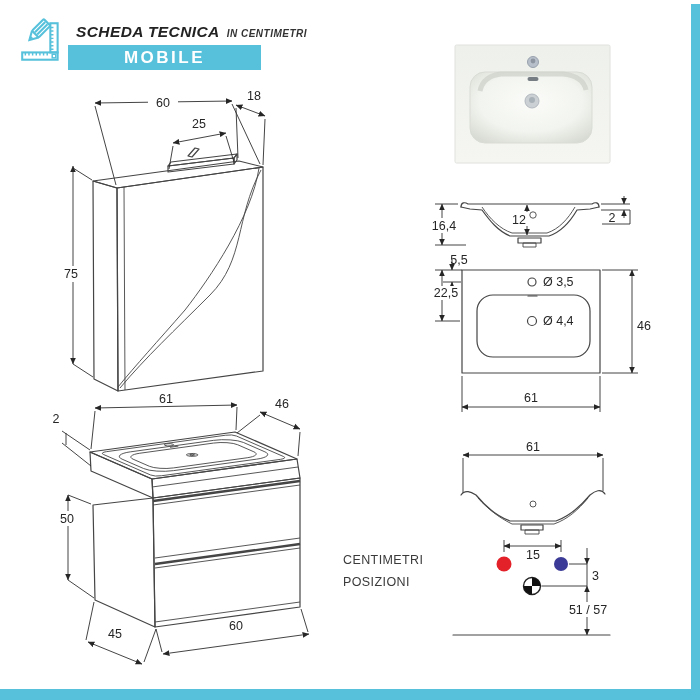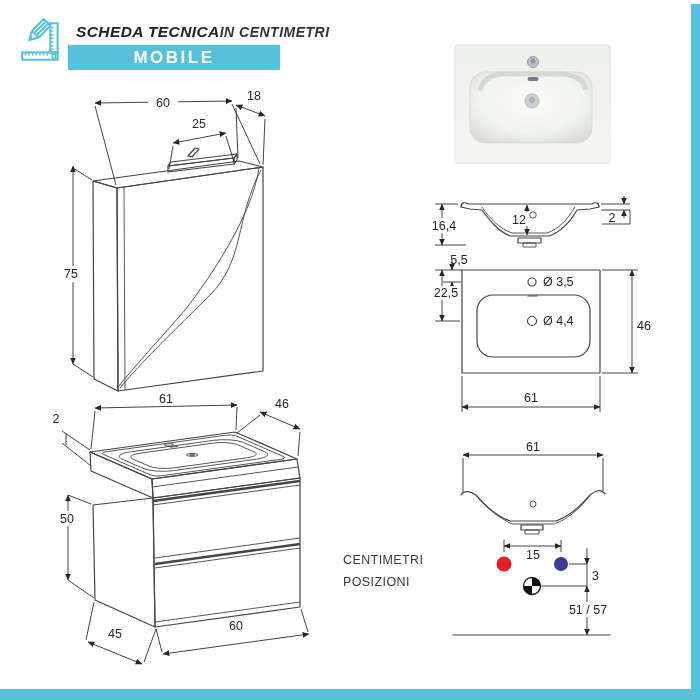--- a/index.html
+++ b/index.html
@@ -1,24 +1,24 @@
 <!DOCTYPE html>
 <html style="--accent: #57C1DB; --red: #E32128; --blue: #3B3A96; --line: #454545;"><head>
 <meta charset="utf-8">
 <style>
   html,body{margin:0;padding:0;background:#fff;}
   .page{position:relative;width:700px;height:700px;background:#ffffff;overflow:hidden;
         font-family:"Liberation Sans",sans-serif;}
   .accent-right{position:absolute;top:4px;right:0;width:9px;height:696px;background:var(--accent);}
   .accent-bottom{position:absolute;left:0;bottom:0;width:700px;height:11px;background:var(--accent);}
   .logo{position:absolute;left:17px;top:17px;width:50px;height:50px;}
-  .title-row{position:absolute;left:76px;top:23px;display:flex;align-items:baseline;white-space:nowrap;}
+  .title-row{position:absolute;left:76px;top:23px;display:flex;align-items:baseline;gap:7px;white-space:nowrap;}
   .title{font-size:15.5px;font-weight:bold;font-style:italic;color:#222;letter-spacing:.4px;}
-  .subtitle{font-size:14px;font-weight:600;font-style:italic;color:#333;letter-spacing:.5px;}
-  .banner{position:absolute;left:68px;top:45px;width:212px;height:25px;background:var(--accent);
+  .subtitle{font-size:10px;font-weight:600;font-style:italic;color:#333;letter-spacing:.5px;}
+  .banner{position:absolute;left:68px;top:45px;width:193px;height:25px;background:var(--accent);
           color:#fff;font-size:17px;font-weight:bold;letter-spacing:2.5px;text-align:center;line-height:25px;}
   .draw{position:absolute;overflow:visible;}
   .ln{stroke:var(--line);stroke-width:1.2;fill:none;stroke-linejoin:round;stroke-linecap:round;}
   .lt{stroke:var(--line);stroke-width:.9;fill:none;stroke-linejoin:round;}
   .g2{stroke-width:2.4;}
   .dim{stroke:#2f2f2f;stroke-width:.9;fill:none;}
   .dtx{font:12.5px "Liberation Sans",sans-serif;fill:#262626;}
   .wbg{fill:#fff;}
   .pos-label{position:absolute;left:343px;top:549px;font-size:12.5px;color:#3a3a3a;
              letter-spacing:.4px;line-height:22px;}

